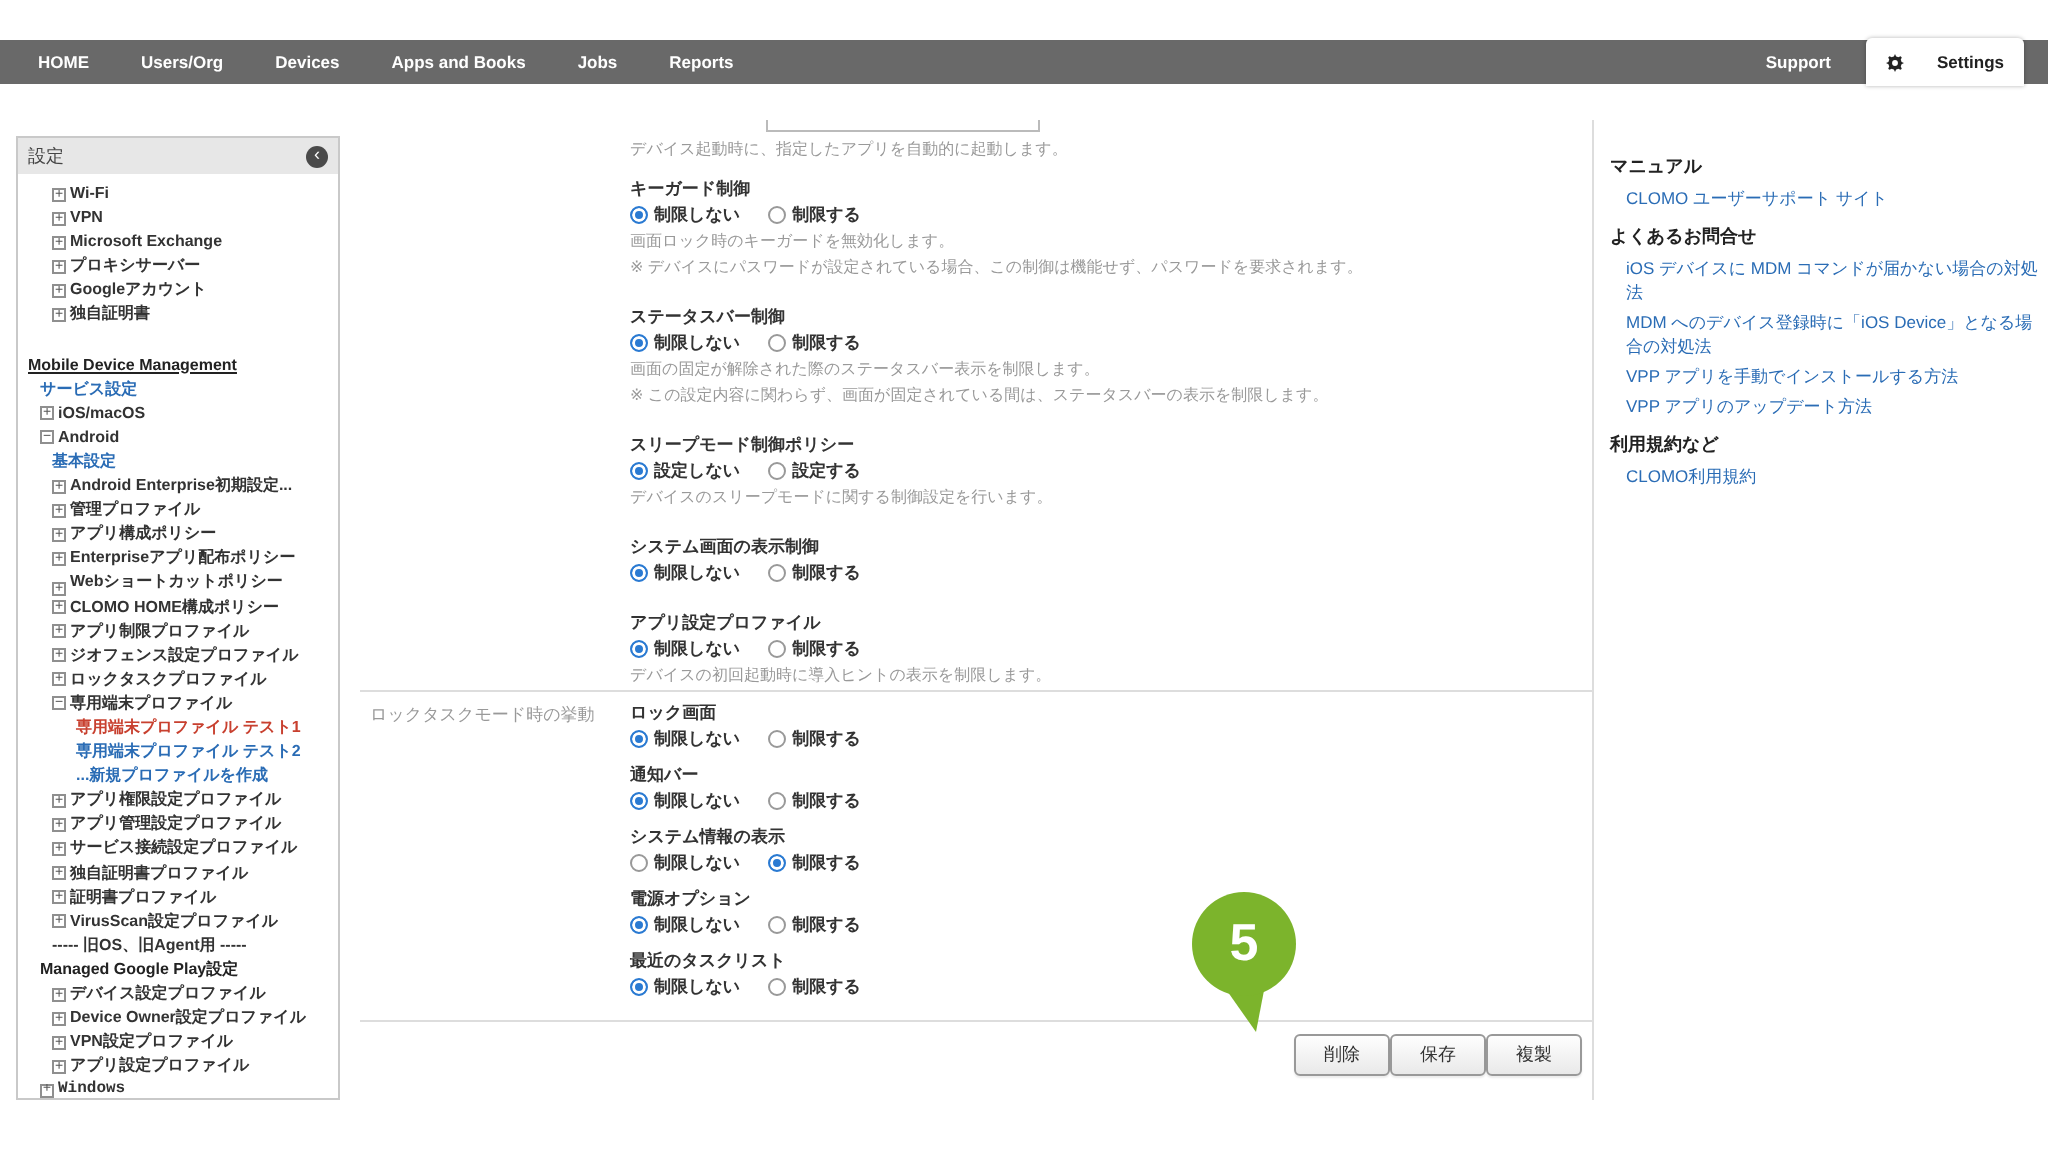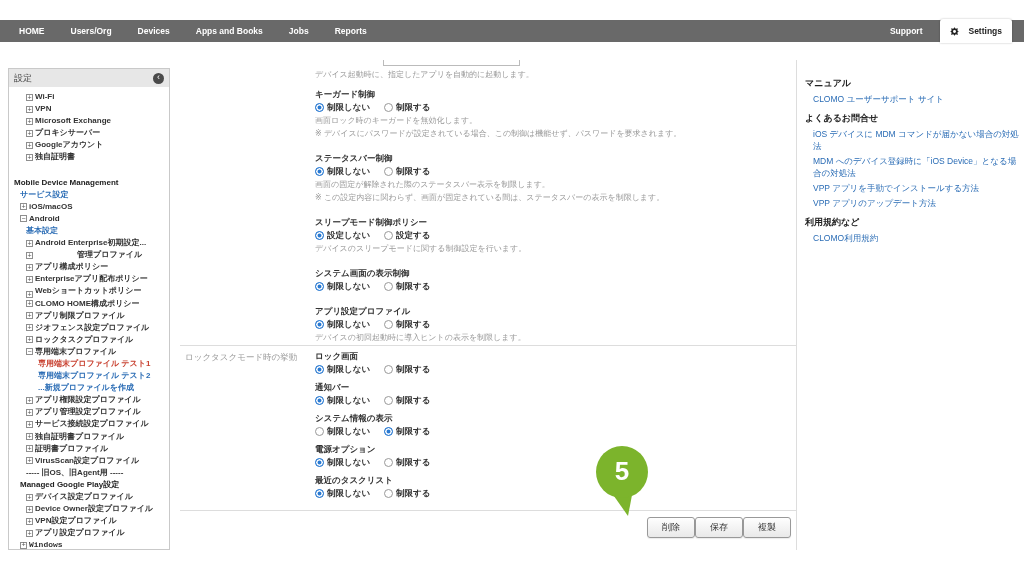--- a/index.html
+++ b/index.html
@@ -9,21 +9,21 @@
 
   
   .topbar{position:absolute;top:20px;left:0;right:0;height:22px;background:#696969;
     display:flex;align-items:center;padding:0 12px 0 6px}
   .nav-left{display:flex;align-items:center;height:100%}
   .nav-item{display:flex;align-items:center;height:100%;padding:0 13px;color:#fff;
     font-size:8.5px;font-weight:bold;cursor:pointer;white-space:nowrap}
   .nav-right{margin-left:auto;display:flex;align-items:flex-end;height:100%}
   .nav-support{display:flex;align-items:center;height:100%;padding:0 18px;color:#fff;
     font-size:8.5px;font-weight:bold;cursor:pointer}
-  .settings-tab{display:flex;align-items:center;gap:9px;height:24px;margin-bottom:-1px;
+  .settings-tab{display:flex;align-items:center;gap:16px;height:24px;margin-bottom:-1px;
     background:#fff;border-radius:3px 3px 0 0;padding:0 10px;color:#222;
     font-size:8.5px;font-weight:bold;cursor:pointer;box-shadow:0 0 2px rgba(0,0,0,.3)}
 
   
   .sidebar{position:absolute;left:8px;top:68px;width:162px;height:482px;background:#fff;
     border:1px solid #c9c9c9;overflow:hidden}
   .sidebar-header{height:18px;background:#e7e7e7;display:flex;align-items:center;
     padding:0 5px;font-size:9px;color:#444}
   .collapse-btn{margin-left:auto;width:11px;height:11px;border-radius:50%;background:#4a4a4a;
     color:#fff;display:flex;align-items:center;justify-content:center;font-size:9px;
@@ -133,21 +133,21 @@
           <span class="tree-label">プロキシサーバー</span>
         </div>
         <div class="tree-item st-node ex-plus" style="padding-left: 17px;">
           <span class="twisty"></span>
           <span class="tree-label">Googleアカウント</span>
         </div>
         <div class="tree-item st-node ex-plus" style="padding-left: 17px;">
           <span class="twisty"></span>
           <span class="tree-label">独自証明書</span>
         </div>
-        <div class="tree-item st-header ex-none" style="padding-left: 5px;">
+        <div class="tree-item st-header ex-none" style="padding-left: 5px; text-decoration: underline;">
 
           <span class="tree-label">Mobile Device Management</span>
         </div>
         <div class="tree-item st-link ex-none" style="padding-left: 11px;">
 
           <span class="tree-label">サービス設定</span>
         </div>
         <div class="tree-item st-node ex-plus" style="padding-left: 11px;">
           <span class="twisty"></span>
           <span class="tree-label">iOS/macOS</span>
@@ -157,21 +157,21 @@
           <span class="tree-label">Android</span>
         </div>
         <div class="tree-item st-link ex-none" style="padding-left: 17px;">
 
           <span class="tree-label">基本設定</span>
         </div>
         <div class="tree-item st-node ex-plus" style="padding-left: 17px;">
           <span class="twisty"></span>
           <span class="tree-label">Android Enterprise初期設定...</span>
         </div>
-        <div class="tree-item st-node ex-plus" style="padding-left: 17px; gap: 42px;">
+        <div class="tree-item st-node ex-plus" style="padding-left: 17px;">
           <span class="twisty"></span>
           <span class="tree-label">管理プロファイル</span>
         </div>
         <div class="tree-item st-node ex-plus" style="padding-left: 17px;">
           <span class="twisty"></span>
           <span class="tree-label">アプリ構成ポリシー</span>
         </div>
         <div class="tree-item st-node ex-plus" style="padding-left: 17px;">
           <span class="twisty"></span>
           <span class="tree-label">Enterpriseアプリ配布ポリシー</span>

